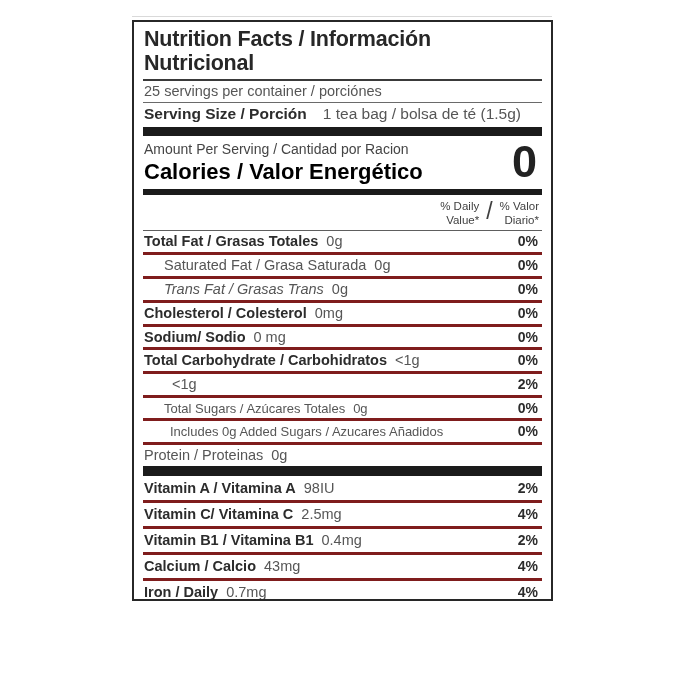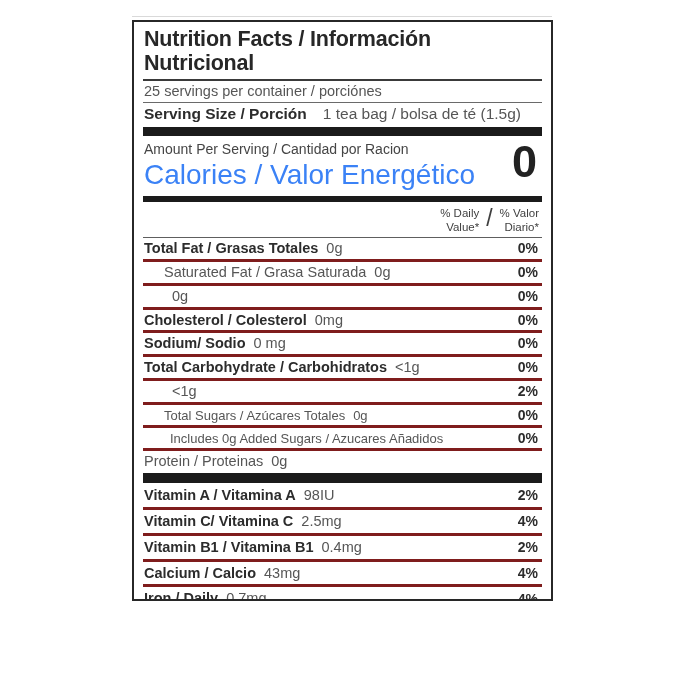--- a/index.html
+++ b/index.html
@@ -15,21 +15,21 @@
   .serving-size{font-size:15.5px;padding:2px 0 2px 1px;line-height:1.2;}
   .ss-label{font-weight:bold;color:#2c2c2c;margin-right:16px;}
   .ss-value{color:#565656;}
   .bar{background:#1b1b1b;flex:none;}
   .bar-a{height:9px;margin:1px 0 2px;}
   .bar-b{height:6px;margin:1px 0 0;}
   .bar-c{height:10px;margin:1px 0;}
   .bar-d{height:9px;margin:1px 0 2px;}
   .calories-block{position:relative;padding:1px 0 0 1px;}
   .aps{font-size:14px;color:#454545;line-height:1.25;padding-top:2px;}
-  .cal-line{font-size:28px;font-weight:normal;color:#3b82f6;line-height:1.15;padding:1px 0 4px;}
+  .cal-line{font-size:22px;font-weight:bold;color:#000000;line-height:1.15;padding:1px 0 4px;}
   .cal-value{position:absolute;right:5px;top:1px;font-size:45px;font-weight:bold;color:#222;line-height:1;}
   .dv-header{display:flex;justify-content:flex-end;align-items:flex-end;gap:7px;
              padding:3px 3px 3px 0;border-bottom:1px solid #5e5e5e;
              color:#3f3f3f;font-size:11.5px;text-align:right;}
   .dv-col{white-space:pre-line;line-height:1.22;}
   .dv-slash{font-size:23px;color:#3f3f3f;font-weight:400;padding-bottom:2px;}
   .row{display:flex;align-items:baseline;border-bottom:3px solid #7f1d1d;
        padding:2px 1px;font-size:14.5px;line-height:1.16;}
   .row.no-line{border-bottom:none;align-items:flex-end;}
   .row.indent1{padding-left:21px;}
@@ -86,20 +86,21 @@
           <span class="row-name b">Total Fat / Grasas Totales</span>
           <span class="row-val">0g</span>
           <span class="row-pct">0%</span>
         </div>
         <div class="row indent1">
           <span class="row-name l">Saturated Fat / Grasa Saturada</span>
           <span class="row-val">0g</span>
           <span class="row-pct">0%</span>
         </div>
         <div class="row indent1">
+          <span class="row-name l i">Trans Fat / Grasas Trans</span>
           <span class="row-val">0g</span>
           <span class="row-pct">0%</span>
         </div>
         <div class="row">
           <span class="row-name b">Cholesterol / Colesterol</span>
           <span class="row-val">0mg</span>
           <span class="row-pct">0%</span>
         </div>
         <div class="row">
           <span class="row-name b">Sodium/ Sodio</span>

